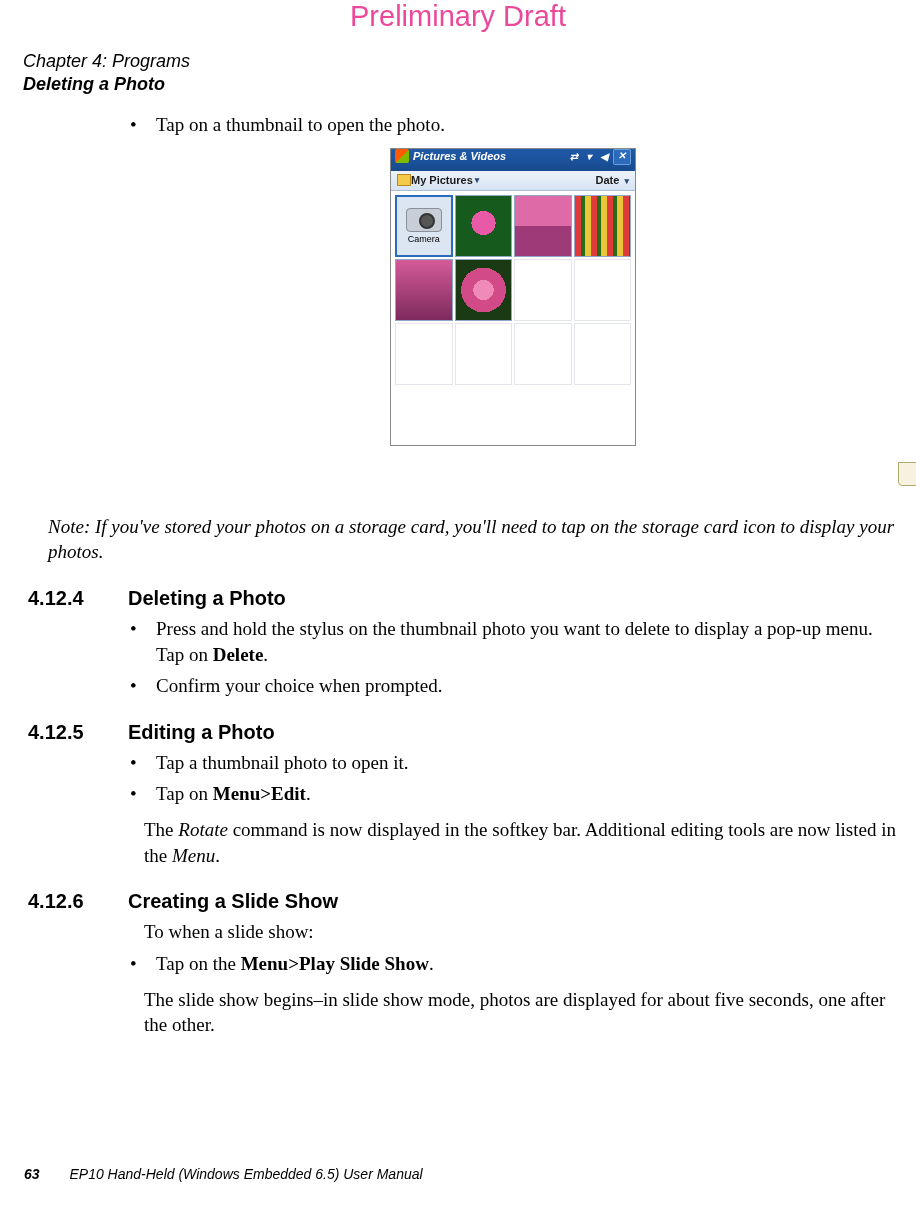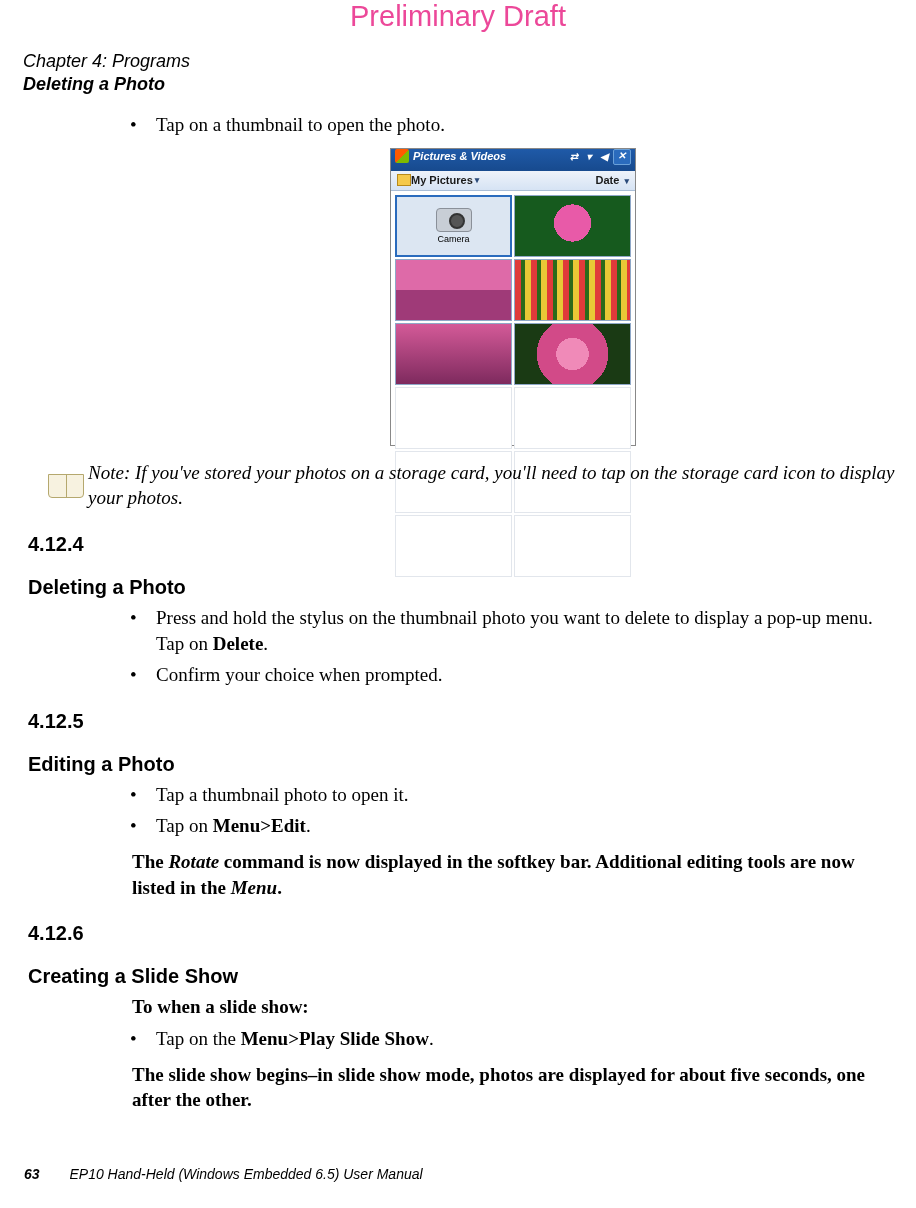--- a/index.html
+++ b/index.html
@@ -142,21 +142,21 @@
     display: flex; align-items: center; 
   }
   .folder-ic {
     width: 12px; height: 10px;
     background: #f5c94b;
     border: 1px solid #b88a1a;
   }
   .dd { font-size: 9px; margin-left: 2px; color:#2a4a7a; }
   .grid {
     display: grid;
-    grid-template-columns: repeat(2, 1fr);
+    grid-template-columns: repeat(4, 1fr);
     grid-auto-rows: 62px;
     gap: 2px;
     padding: 4px;
     background: #fff;
     height: 254px;
     box-sizing: border-box;
     align-content: start;
   }
   .thumb {
     border: 1px solid #8fa8c8;
@@ -211,24 +211,25 @@
     left: 50%;
     top: 50%;
     transform: translate(-50%, -50%);
     width: 22px; height: 12px;
     background: #9aaabf;
     border: 1px solid #556070;
     border-radius: 2px;
   }
   .note-row {
     display: flex;
-    align-items: center;
-    gap: 4px;
+    align-items: flex-end;
+    gap: 18px;
     margin: 6px 0 18px -80px;
     width: 850px;
+    flex-direction: column;
   }
   .note-icon {
     flex: 0 0 36px;
     height: 26px;
     position: relative;
   }
   .note-icon .book {
     position: absolute;
     top: 2px; left: 0;
     width: 34px; height: 22px;
@@ -252,28 +253,26 @@
   .section-row {
     display: flex;
     align-items: baseline;
     gap: 20px;
     margin-left: -100px;
     margin-top: 22px;
     margin-bottom: 6px;
     font-family: "Trebuchet MS", Verdana, sans-serif;
     font-weight: bold;
     font-size: 20px;
-    flex-direction: column;
   }
   .section-row .num { width: 80px; }
   .body-para {
     line-height: 1.35;
-    margin: 4px 0 6px 4px;
+    margin: 4px 0 6px 16px;
     max-width: 760px;
-    font-weight: bold;
   }
   em { font-style: italic; }
   strong { font-weight: bold; }
   .footer {
     position: absolute;
     left: 24px;
     bottom: 26px;
     font-family: "Trebuchet MS", Verdana, sans-serif;
     font-size: 14px;
     font-style: italic;

